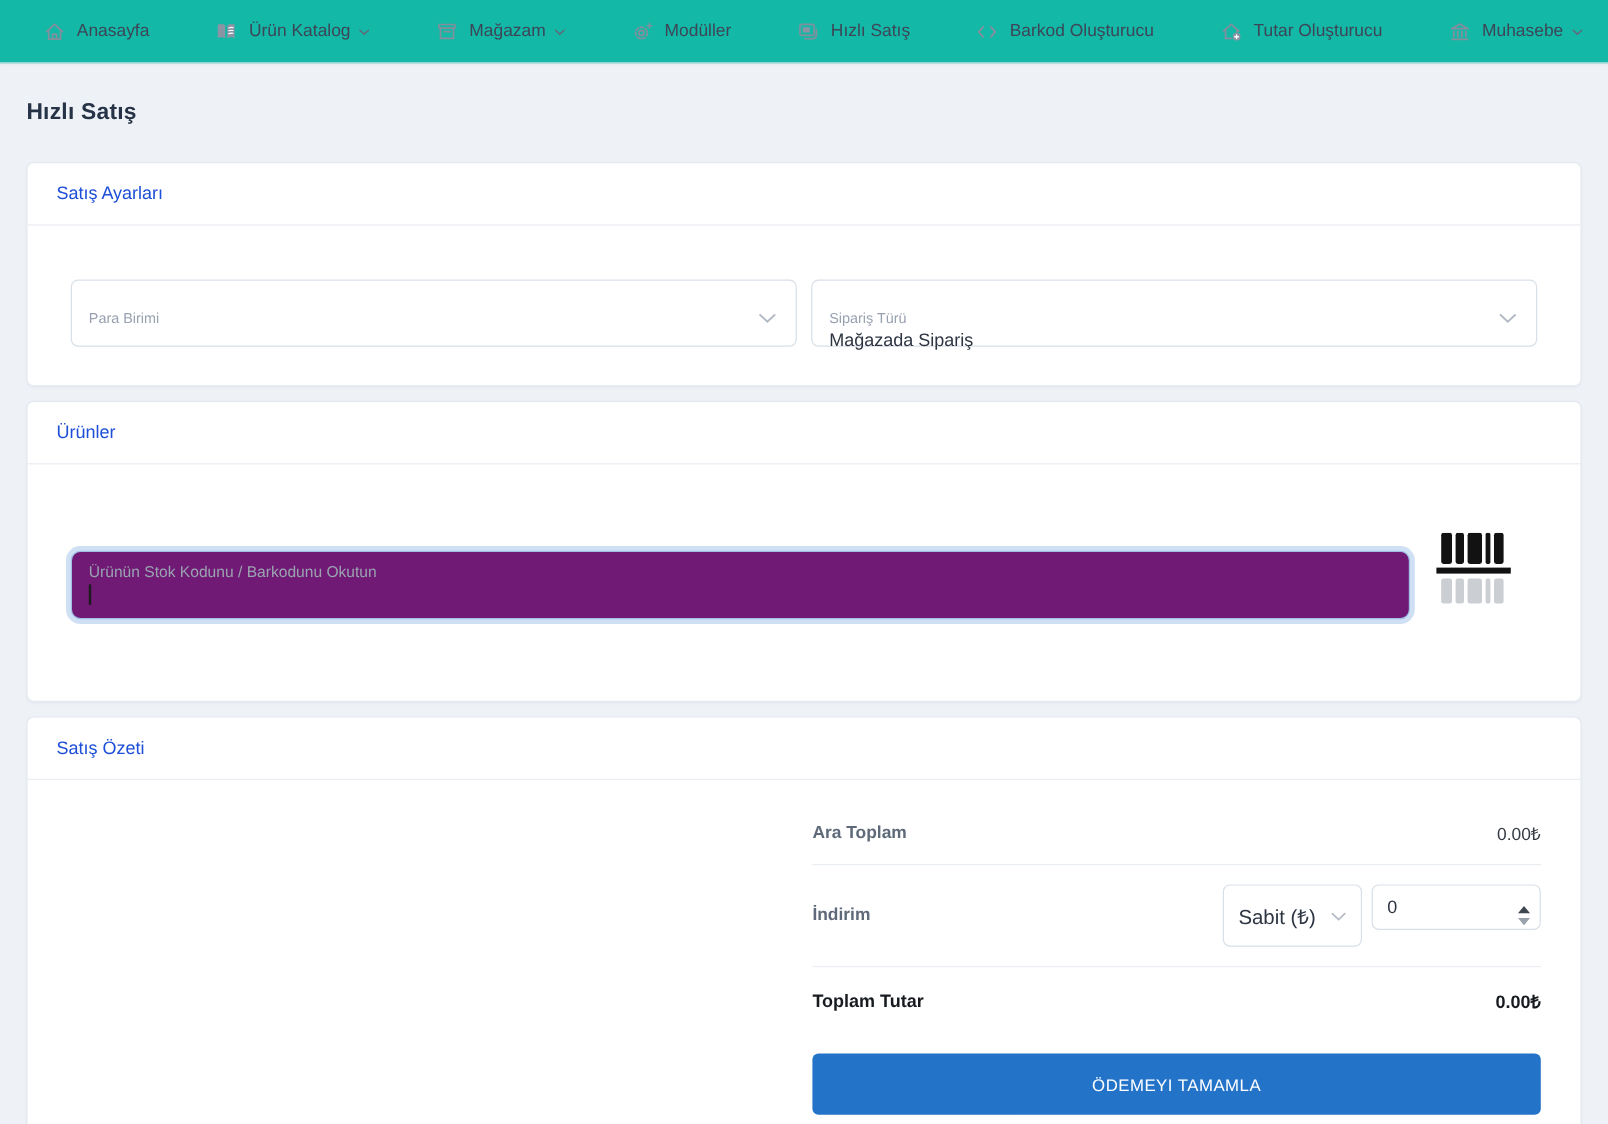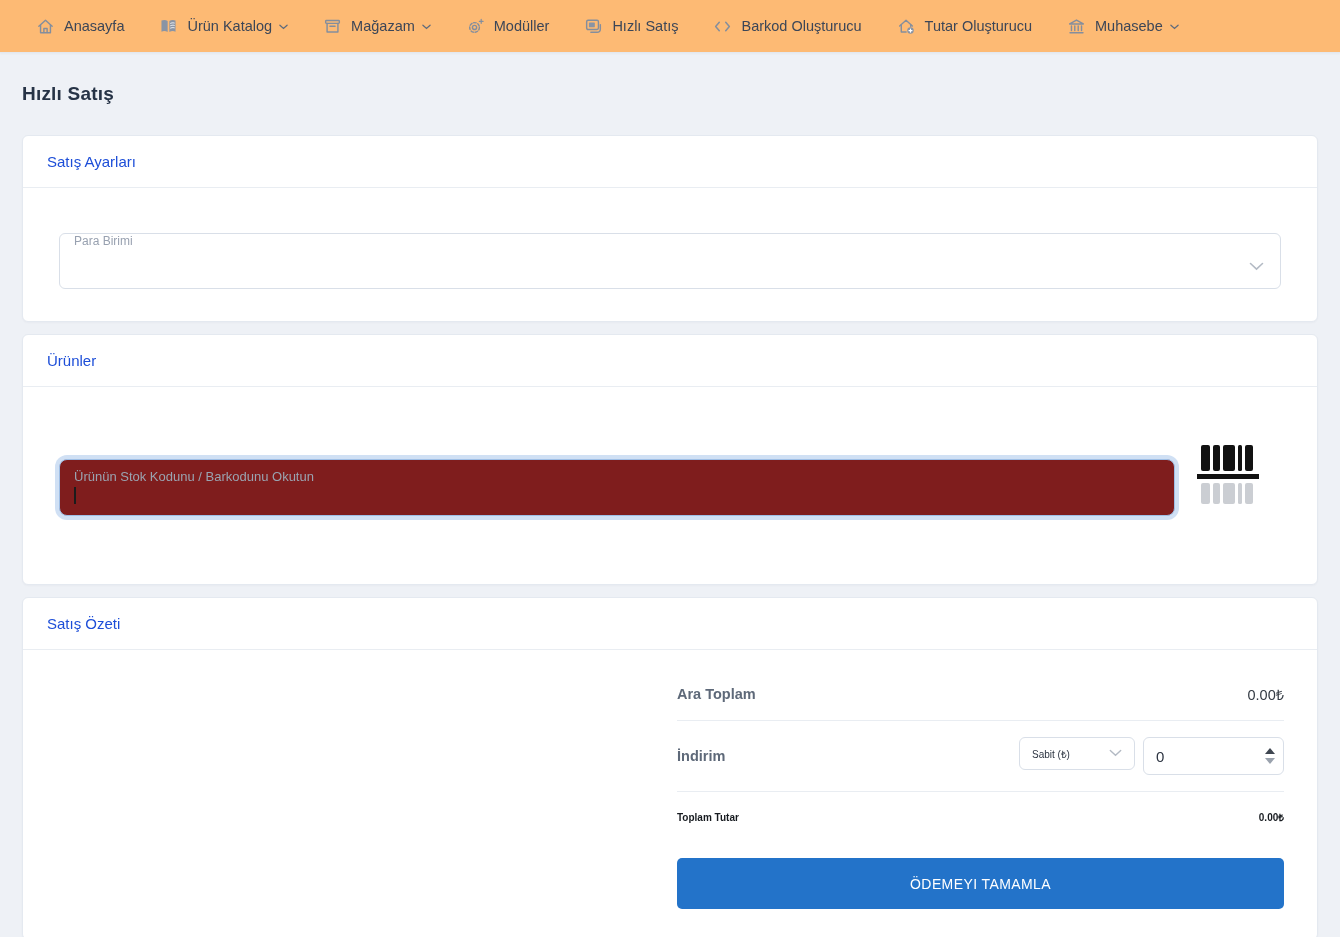--- a/index.html
+++ b/index.html
@@ -8,26 +8,27 @@
     height: 937px;
     background: #eef1f6;
     font-family: "Liberation Sans", sans-serif;
     color: #3d4a5c;
     overflow: hidden;
   }
 
   
   .topnav {
     height: 53px;
-    background: #fdba74;
+    background: #14b8a6;
     border-bottom: 1px solid #e3e8ef;
     box-shadow: 0 1px 2px rgba(25,39,62,0.04);
     display: flex;
     align-items: center;
     padding: 0 20px 0 36px;
+    gap: 20px;
   }
   .nav-item {
     display: flex;
     align-items: center;
     gap: 9px;
     margin-right: 35px;
     font-size: 14.5px;
     color: #3c4657;
     cursor: pointer;
     white-space: nowrap;
@@ -63,21 +64,21 @@
   .settings-body {
     display: flex;
     gap: 12px;
     padding: 45px 36px 32px;
   }
   .select-box {
     flex: 1;
     height: 56px;
     border: 1px solid #d9dfe8;
     border-radius: 6px;
-    padding: 0 16px 0 14px;
+    padding: 24px 16px 0 14px;
     position: relative;
     cursor: pointer;
     background: #fff;
   }
   .select-box .sel-label { font-size: 12px; color: #98a1b0; margin-bottom: 3px; }
   .select-box .sel-value { font-size: 15px; color: #2d3542; }
   .sel-chevron { position: absolute; right: 16px; top: 50%; margin-top: -4px; }
 
   
   .products-body {
@@ -86,21 +87,21 @@
     gap: 20px;
     padding: 52px 36px 68px;
   }
   .barcode-input {
     flex: 1;
     height: 57px;
     border: 1px solid #9fbfe6;
     border-radius: 8px;
     box-shadow: 0 0 0 4px rgba(98,152,218,0.30);
     padding: 9px 14px 0;
-    background: #7f1d1d;
+    background: #701a75;
     cursor: text;
     margin-top: 20px;
   }
   .bi-label { font-size: 13px; color: #9aa3b0; }
   .bi-caret {
     display: block;
     width: 1.5px;
     height: 17px;
     margin-top: 3px;
     background: #1c1c1c;
@@ -116,28 +117,28 @@
     display: flex;
     align-items: center;
     justify-content: space-between;
     padding: 16px 0;
     border-bottom: 1px solid #e9edf2;
   }
   .sum-row.total { border-bottom: none; padding: 18px 0 8px; }
   .sum-label { font-size: 14.5px; font-weight: bold; color: #5e6979; text-align: right; }
   .sum-value { font-size: 14.5px; color: #343b44; }
   .sum-row.total .sum-label, .sum-row.total .sum-value {
-    color: #171b20; font-size: 10px; font-weight: bold;
+    color: #171b20; font-size: 15px; font-weight: bold;
   }
   .discount-controls { display: flex; gap: 8px; }
   .discount-select {
-    width: 116px; height: 33px;
+    width: 116px; height: 52px;
     border: 1px solid #d9dfe8; border-radius: 6px;
     display: flex; align-items: center; justify-content: space-between;
-    padding: 0 12px; font-size: 10px; color: #2d3542;
+    padding: 0 12px; font-size: 17px; color: #2d3542;
     cursor: pointer; background: #fff;
   }
   .discount-input-wrap { position: relative; width: 141px; }
   .discount-input {
     width: 100%; height: 38px;
     border: 1px solid #d9dfe8; border-radius: 6px;
     padding: 0 26px 0 12px; font-size: 15px; color: #2d3542;
     font-family: "Liberation Sans", sans-serif;
     outline: none; -moz-appearance: textfield; appearance: textfield;
   }
@@ -277,20 +278,29 @@
 
 <main class="main">
 
   <h1 class="page-title">Hızlı Satış</h1>
 
   <section class="card">
     <div class="card-header">Satış Ayarları</div>
     <div class="settings-body">
       <div class="select-box" role="combobox">
         <div class="sel-label">Para Birimi</div>
+        <span class="sel-chevron">
+          <svg width="15" height="9" viewBox="0 0 15 9" fill="none" stroke="#b3bac4" stroke-width="1.6" stroke-linecap="round">
+              <path d="M1.5 1.5l6 5.6 6-5.6"></path>
+            </svg>
+        </span>
+      </div>
+      <div class="select-box" role="combobox">
+        <div class="sel-label">Sipariş Türü</div>
+        <div class="sel-value">Mağazada Sipariş</div>
         <span class="sel-chevron">
           <svg width="15" height="9" viewBox="0 0 15 9" fill="none" stroke="#b3bac4" stroke-width="1.6" stroke-linecap="round">
               <path d="M1.5 1.5l6 5.6 6-5.6"></path>
             </svg>
         </span>
       </div>
     </div>
   </section>
 
   <section class="card">

